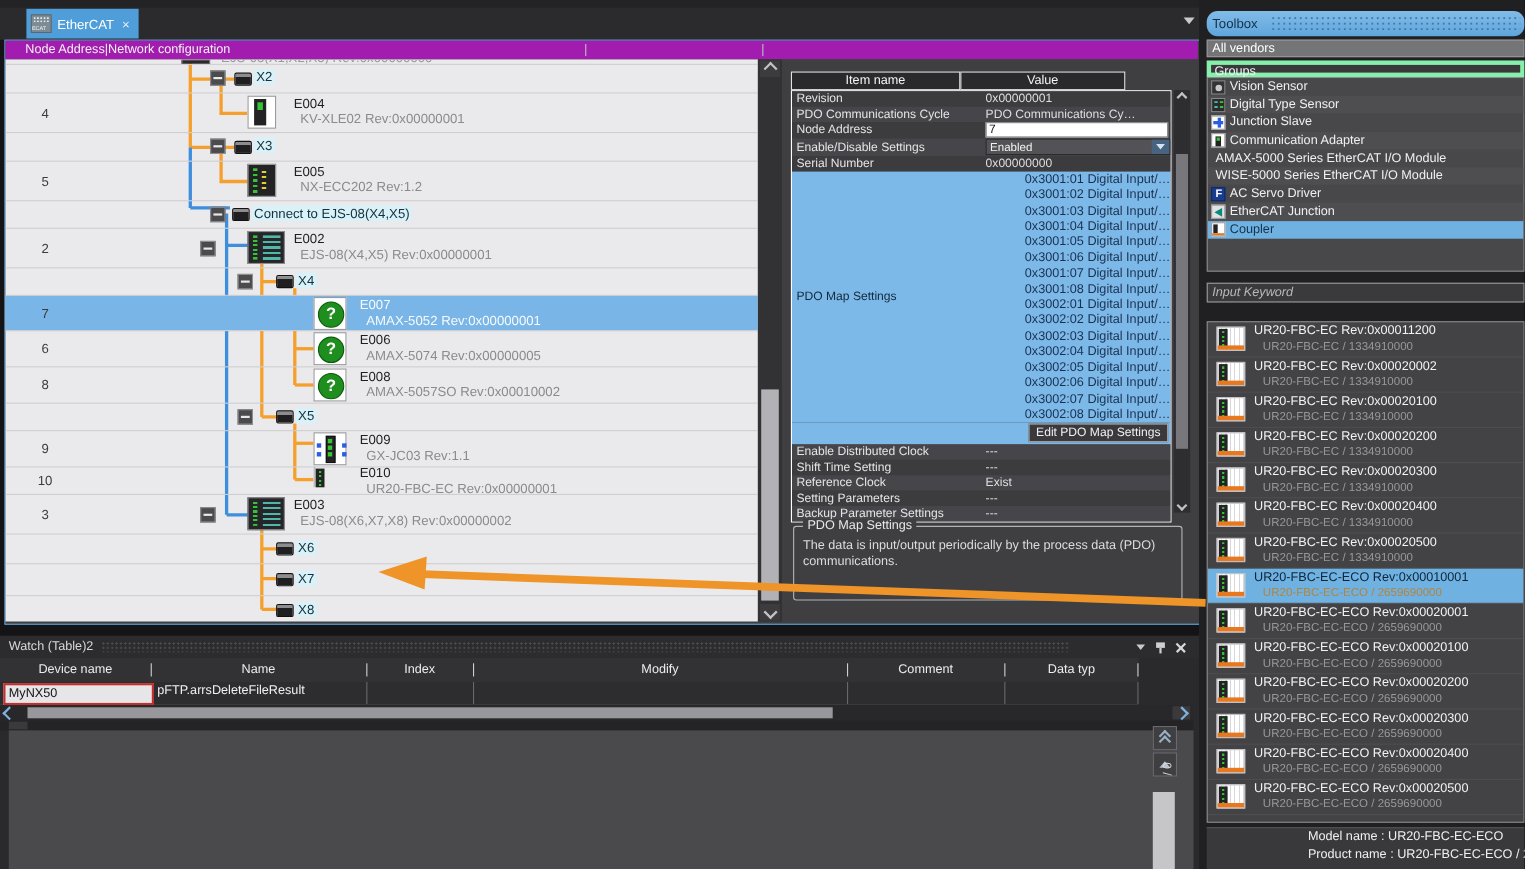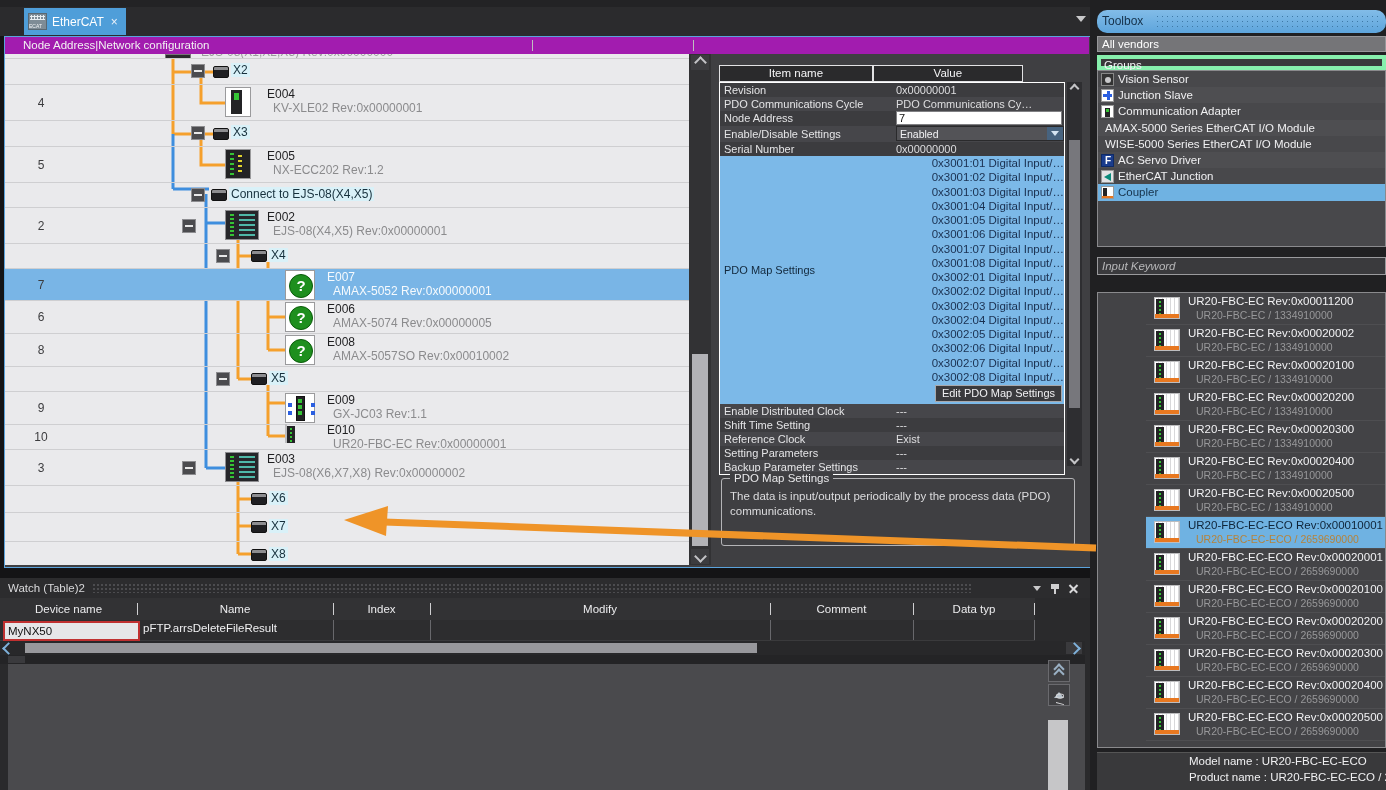--- a/index.html
+++ b/index.html
@@ -161,21 +161,21 @@
   .gicon-ecj::before{content:"";position:absolute;left:2px;top:2px;border-top:4px solid transparent;
     border-bottom:4px solid transparent;border-right:7px solid #0a8a7a;}
   .gicon-coupler{background:#fff;border:1px solid #999;}
   .gicon-coupler::before{content:"";position:absolute;left:1px;top:1px;width:4px;height:8px;background:#232325;}
   .gicon-coupler::after{content:"";position:absolute;left:0;bottom:0;width:100%;height:2px;background:#e87820;}
 
   #tb-search{position:absolute;left:0;top:257px;width:100%;height:18px;background:#3a3a3d;border:1px solid #9a9a9d;
     box-sizing:border-box;color:#b8b8ba;font-size:11.5px;font-style:italic;line-height:16px;padding-left:4px;}
   #tb-list{position:absolute;left:0;top:292px;width:100%;height:456px;background:#434346;border:1px solid #8a8a8d;
     box-sizing:border-box;overflow:hidden;}
-  .ditem{position:relative;height:32px;border-bottom:1px solid #4e4e51;box-sizing:border-box;margin-left:48px;}
+  .ditem{position:relative;height:32px;border-bottom:1px solid #4e4e51;box-sizing:border-box;}
   .ditem.selected{background:#6fb2e2;}
   .ditem .cicon{position:absolute;left:8px;top:4px;}
   .ditem .dl1{position:absolute;left:42px;top:2px;font-size:11.5px;color:#f2f2f4;white-space:nowrap;}
   .ditem .dl2{position:absolute;left:50px;top:16px;font-size:10.5px;color:#98989a;white-space:nowrap;}
   .ditem.selected .dl1{color:#0f2438;}
   .ditem.selected .dl2{color:#b5833c;}
   #tb-footer{position:absolute;left:0;top:752px;width:100%;height:38px;background:#39393b;border-top:1px solid #555;}
   #tb-footer div{font-size:11.5px;color:#f0f0f2;white-space:nowrap;padding-left:92px;line-height:16px;}
 
   
@@ -520,20 +520,24 @@
       <div id="tb-title"><span>Toolbox</span><span class="dots"></span></div>
       <div id="tb-vendor">All vendors</div>
       <div id="tb-groups-label">Groups</div>
       <div id="tb-groups">
 
           <div class="grow">
             <span class="gic gicon-vision"></span>
             <span>Vision Sensor</span>
           </div>
 
+          <div class="grow">
+            <span class="gic gicon-digital"></span>
+            <span>Digital Type Sensor</span>
+          </div>
 
           <div class="grow">
             <span class="gic gicon-junction"></span>
             <span>Junction Slave</span>
           </div>
 
           <div class="grow">
             <span class="gic gicon-comm"></span>
             <span>Communication Adapter</span>
           </div>

